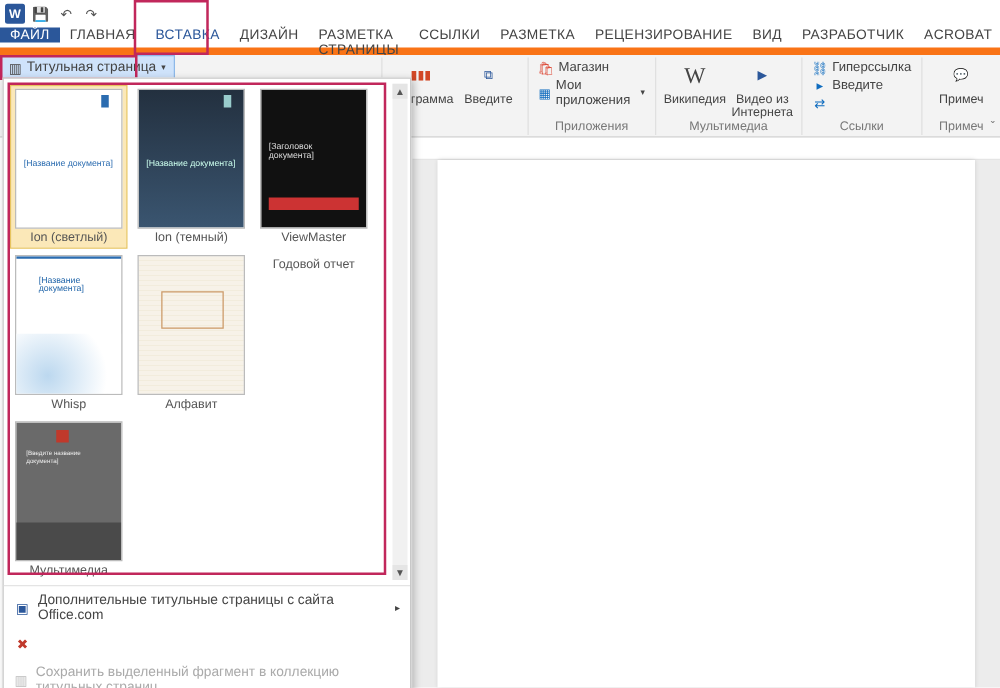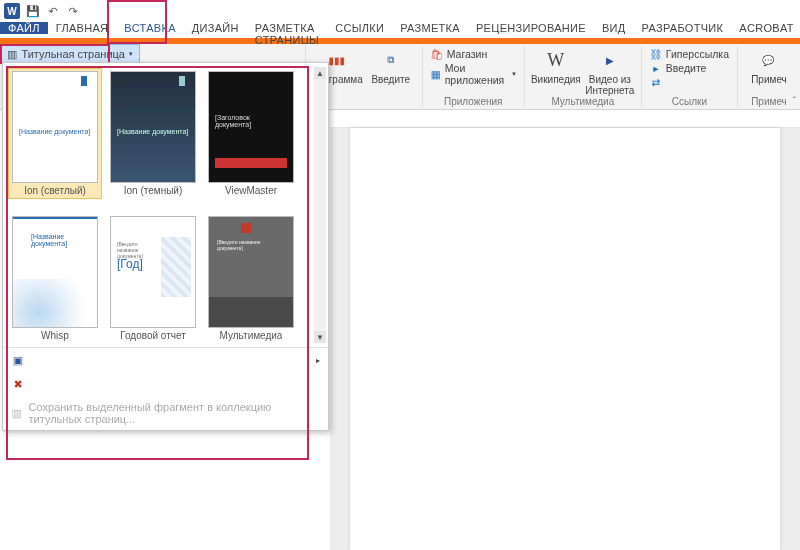--- a/index.html
+++ b/index.html
@@ -45,21 +45,21 @@
   .page { background:#fff; margin:0 20px; height:100%; box-shadow:0 0 4px rgba(0,0,0,.15);}
 
   
   .gallery { position:absolute; left:2px; top:62px; width:327px; background:#fff; border:1px solid #c8c8c8; box-shadow:2px 2px 6px rgba(0,0,0,.25); z-index:20;}
   .gallery-scroll { position:relative; padding:6px 18px 4px 6px; }
   .gallery-scroll .scrollbar { position:absolute; right:2px; top:4px; bottom:4px; width:12px; background:#f1f1f1;}
   .gallery-scroll .scrollbar .up,.gallery-scroll .scrollbar .down{height:12px;background:#e5e5e5;display:flex;align-items:center;justify-content:center;font-size:8px;color:#555;}
   .gallery-scroll .scrollbar .down{position:absolute;bottom:0;left:0;right:0;}
   .annot-gallery { position:absolute; left:3px; top:3px; width:303px; height:394px; border:2px solid #c1275b; pointer-events:none; z-index:5;}
 
-  .gal-grid { display:grid; grid-template-columns: repeat(3, 92px); gap:16px 6px; }
+  .gal-grid { display:grid; grid-template-columns: repeat(3, 92px); gap:4px 6px; }
   .gal-item { display:flex; flex-direction:column; align-items:center; cursor:pointer; padding:2px;}
   .gal-item.sel { background:#fbe8b8; outline:1px solid #e7c45e;}
   .thumb { width:86px; height:112px; border:1px solid #bbb; background:#fff; position:relative; overflow:hidden; font-size:6px;}
   .gal-label { font-size:10px; color:#555; margin-top:2px; white-space:nowrap; max-width:90px; overflow:hidden; text-overflow:ellipsis;}
 
   .gallery-footer { border-top:1px solid #e4e4e4; }
   .footer-item { display:flex; align-items:center; gap:6px; padding:5px 8px; font-size:11px; cursor:pointer;}
   .footer-item.disabled{ color:#aaa; cursor:default;}
   .footer-item .fic{width:14px;height:14px;display:flex;align-items:center;justify-content:center;}
 
@@ -216,28 +216,29 @@
 
       <div class="gal-item">
         <div class="thumb">
           <div class="t-bar" style="top:0;left:0;right:0;height:2px;"></div>
           <div class="t-text" style="top:16px;left:18px;color:#26a;">[Название документа]</div>
           <div class="t-fill" style="left:0;right:0;bottom:0;height:48px;background:radial-gradient(circle at 30% 70%, #bcd8ef 0%, #fff 70%);"></div>
         </div>
         <div class="gal-label">Whisp</div>
       </div>
 
-
-
-      <div class="gal-item">
-        <div class="thumb">
-          <div class="t-text" style="top:24px;left:6px;color:#777;font-size:5px;width:40px;">[Введите название документа]</div>
-          <div class="t-text" style="top:40px;left:6px;font-size:12px;">[Год]</div>
-          <div class="t-fill" style="right:4px;top:20px;width:30px;height:60px;background:repeating-linear-gradient(45deg,#dbe7f3,#dbe7f3 4px,#eef4fa 4px,#eef4fa 8px);"></div>
-        </div>
+      <div class="gal-item">
+        <div class="thumb" style="background:repeating-linear-gradient(#f7f2e8,#f7f2e8 3px,#f2ecdc 3px,#f2ecdc 4px);">
+          <div class="t-fill" style="top:28px;left:18px;width:50px;height:30px;border:1px solid #c96;"></div>
+        </div>
+        <div class="gal-label">Алфавит</div>
+      </div>
+
+
+      <div class="gal-item">
         <div class="gal-label">Годовой отчет</div>
       </div>
 
       <div class="gal-item">
         <div class="thumb">
           <div class="t-fill" style="inset:0;background:#6a6a6a;"></div>
           <div class="t-fill" style="top:6px;left:32px;width:10px;height:10px;background:#c0392b;"></div>
           <div class="t-text" style="top:22px;left:8px;color:#eee;font-size:5px;width:70px;">[Введите название документа]</div>
           <div class="t-fill" style="bottom:0;left:0;right:0;height:30px;background:#4a4a4a;"></div>
         </div>
@@ -246,20 +247,21 @@
 
     </div>
     <div class="scrollbar">
       <div class="up">▲</div>
       <div class="down">▼</div>
     </div>
   </div>
   <div class="gallery-footer">
     <div class="footer-item">
       <span class="fic" style="color:#2b579a;">▣</span>
+      <span>Дополнительные титульные страницы с сайта Office.com</span>
       <span style="margin-left:auto;font-size:8px;">▸</span>
     </div>
     <div class="footer-item">
       <span class="fic" style="color:#c0392b;">✖</span>
     </div>
     <div class="footer-item disabled">
       <span class="fic" style="color:#bbb;">▥</span>
       <span>Сохранить выделенный фрагмент в коллекцию титульных страниц...</span>
     </div>
   </div>

